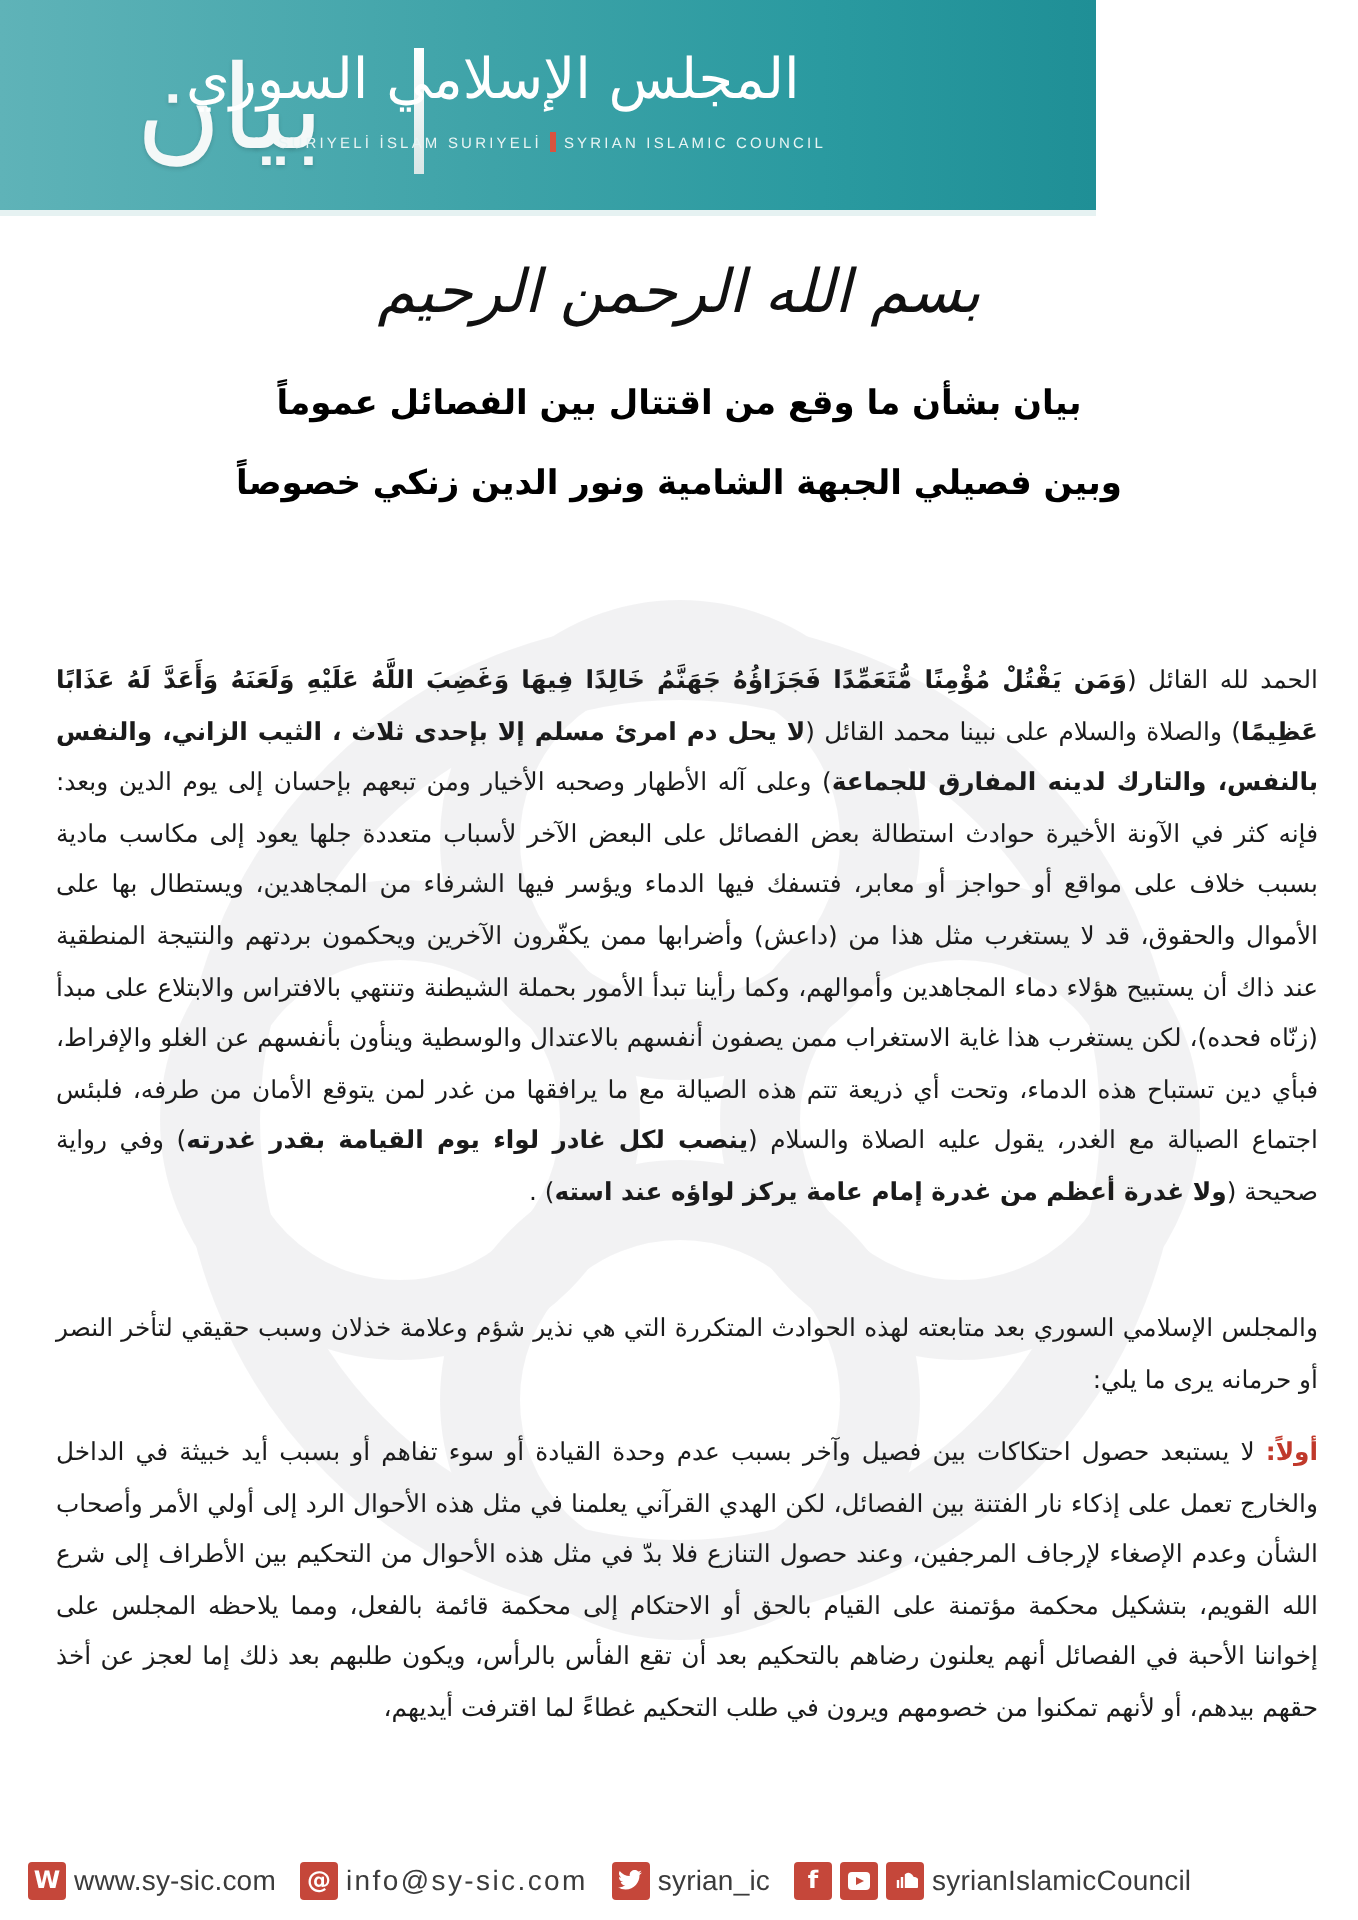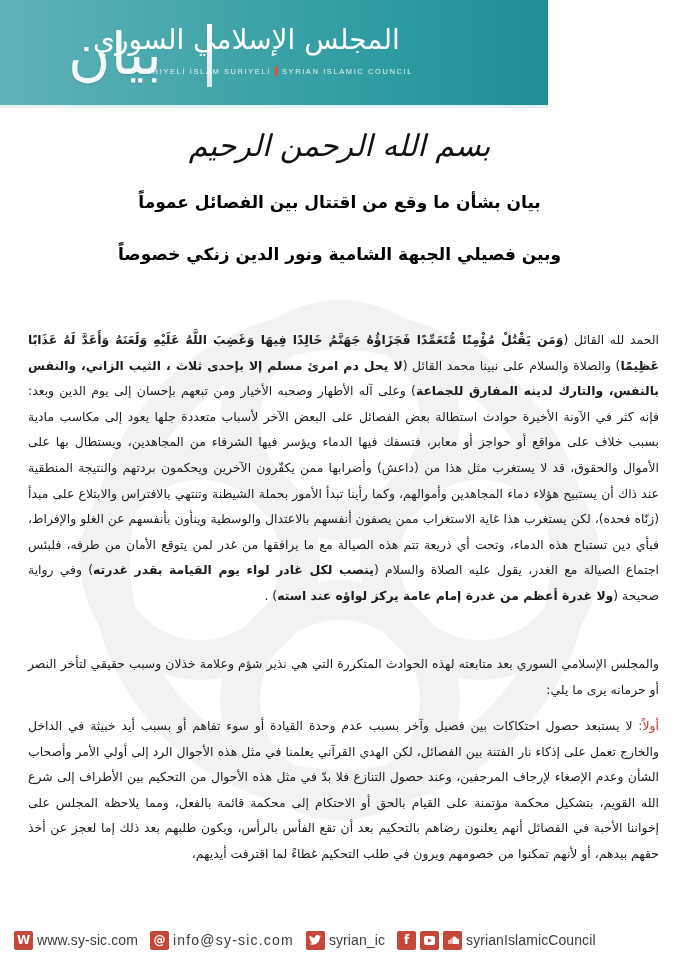--- a/index.html
+++ b/index.html
@@ -51,33 +51,33 @@
     position: absolute; left: 0; right: 0; top: 128px; text-align: center;
     font-family: "DejaVu Serif", serif; font-size: 30px; color: #111;
     direction: rtl; font-style: italic; letter-spacing: -1px;
   }
   .title {
     position: absolute; left: 20px; right: 20px; text-align: center;
     direction: rtl; font-weight: bold; font-size: 17px; color: #000000;
     font-family: "DejaVu Sans", sans-serif;
   }
   .title.t1 { top: 192px; }
-  .title.t2 { top: 244px; }
+  .title.t2 { top: 232px; }
 
   
   .body-text {
     position: absolute; left: 28px; right: 20px; direction: rtl; text-align: justify;
     text-align-last: right;
     font-family: "DejaVu Sans", sans-serif; font-size: 12.4px; line-height: 25.6px; color: #1b1b1b;
   }
   .p1 { top: 291px; margin-top: 36px; }
   .p2 { top: 651px; }
   .p3 { top: 713px; }
   .b { font-weight: bold; }
-  .red { color: #c0392b; font-weight: normal; }
+  .red { color: #c0392b; font-weight: bold; }
 
   
   .footer {
     position: absolute; left: 14px; top: 929px; height: 22px; display: flex; align-items: center;
     font-family: "Liberation Sans", sans-serif; font-size: 14px; color: #3b3b3b;
   }
   .ficon {
     width: 19px; height: 19px; background: #c5473a; color: #fff; border-radius: 2px;
     display: inline-flex; align-items: center; justify-content: center; font-size: 12px;
     font-weight: bold; margin-right: 4px; font-family: "DejaVu Sans", sans-serif;

